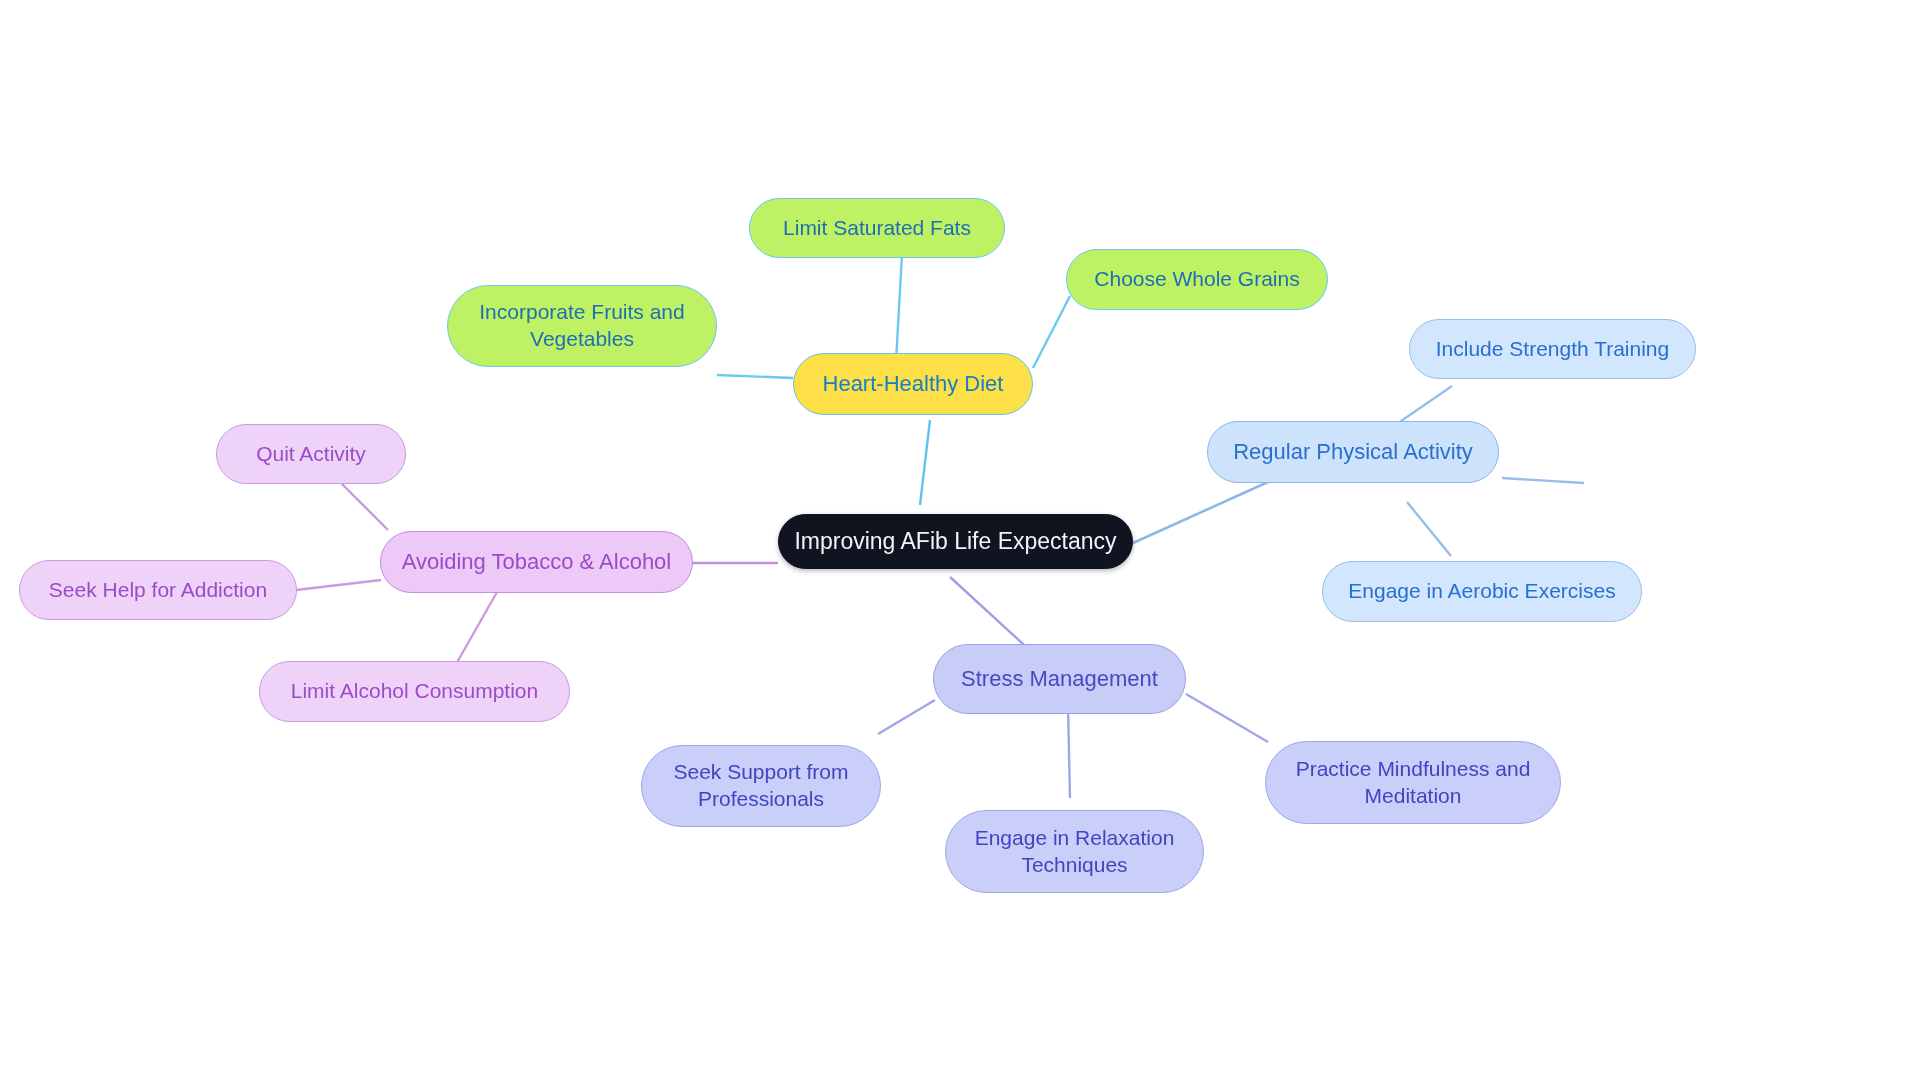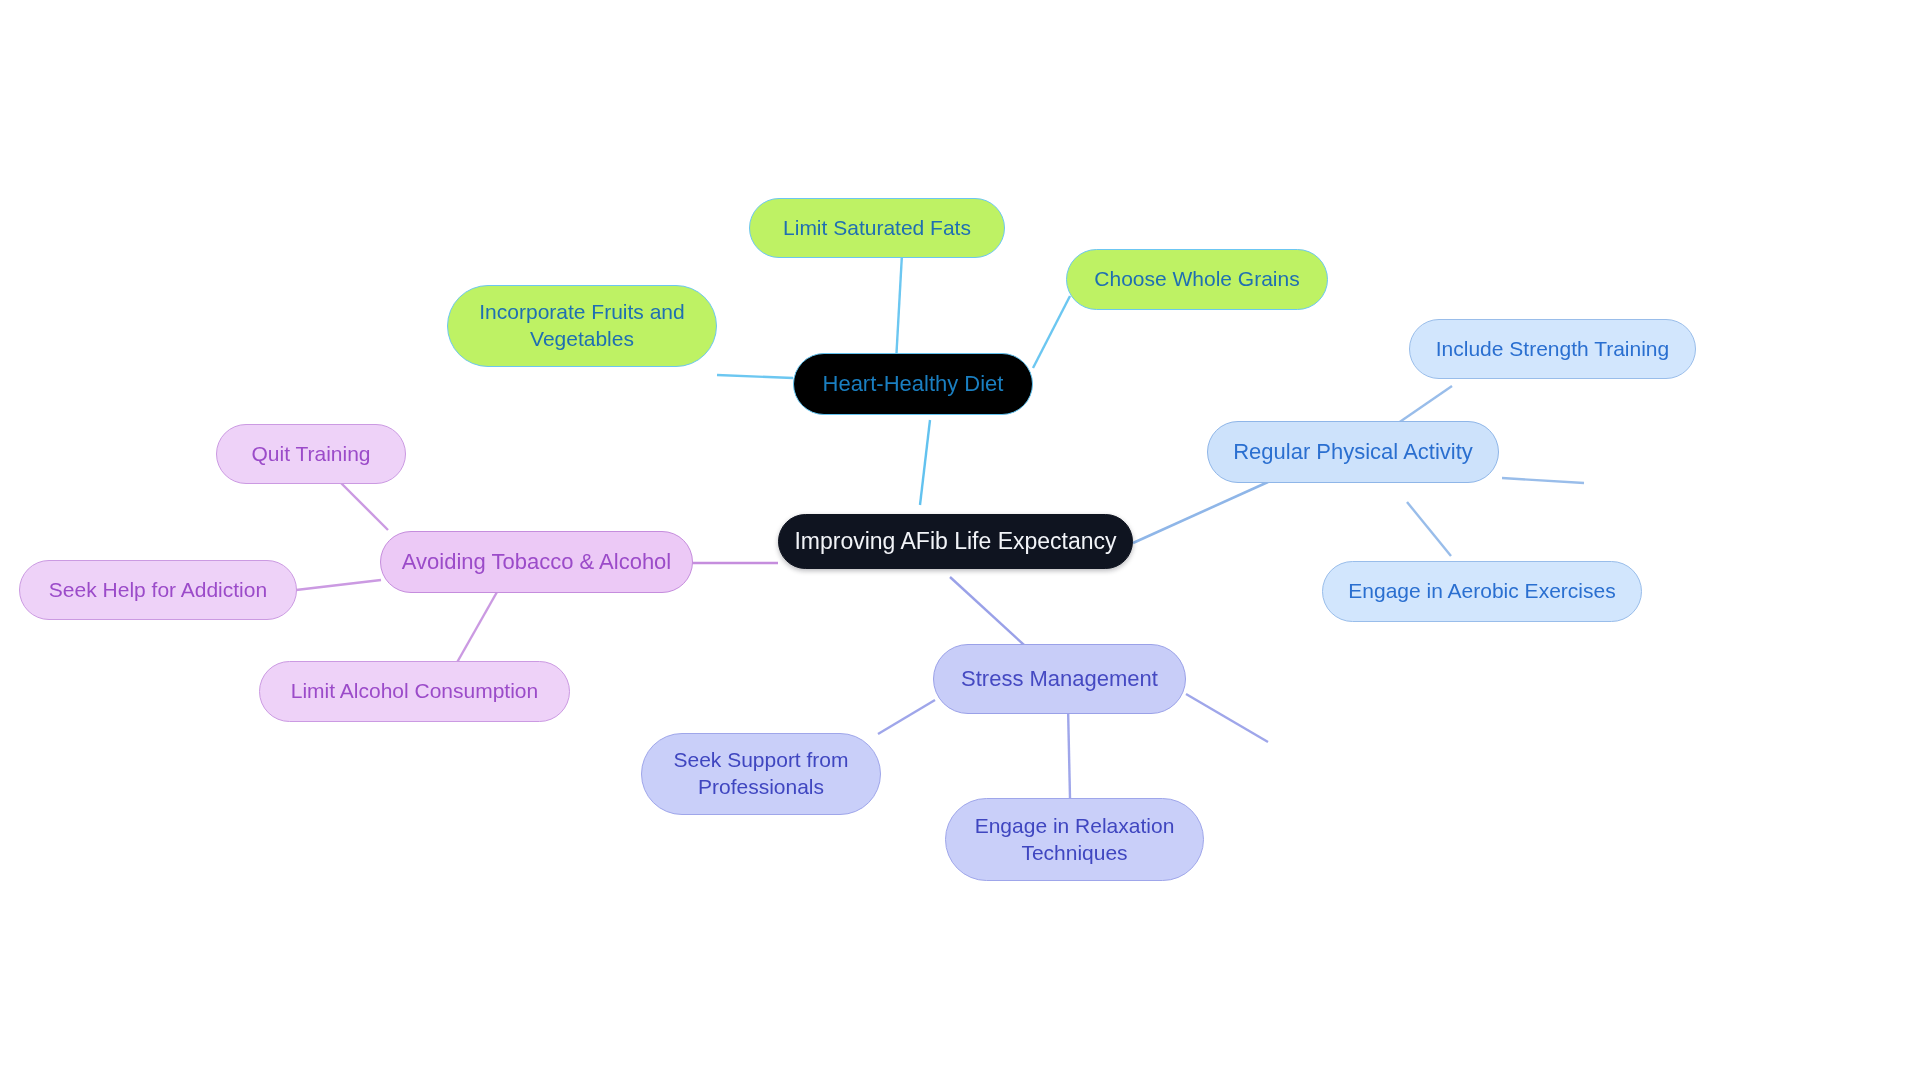--- a/index.html
+++ b/index.html
@@ -49,31 +49,31 @@
     font-size: 23px;
     box-shadow: 0 2px 5px rgba(10,12,20,0.28);
   }
   .node.branch {
     font-size: 22px;
   }
   .node.leaf {
     font-size: 21px;
   }
   
-  .c-diet       { background: #000000; border-color: #62c2ef; color: #1a7fc1; }
+  .c-diet       { background: #fde047; border-color: #62c2ef; color: #1a7fc1; }
   .c-diet-leaf  { background: #bef264; border-color: #6cc7f1; color: #1f6fb2; }
   
   .c-act        { background: #cde2fb; border-color: #8fb6e8; color: #2a6fd0; }
   .c-act-leaf   { background: #d2e6fd; border-color: #99bdea; color: #2a6fd0; }
   
   .c-tob        { background: #ecc9f6; border-color: #c58ddd; color: #9b4bc9; }
   .c-tob-leaf   { background: #eed2f8; border-color: #cb9ae2; color: #9b4bc9; }
   
   .c-str        { background: #c8cdf8; border-color: #9aa1e8; color: #4549c2; }
-  .c-str-leaf   { background: #c9cff9; border-color: #9fa6ea; color: #3f46c0; }
+  .c-str-leaf   { background: #c9cff9; border-color: #9fa6ea; color: #3f46c0; margin-top: 12px; }
 </style>
 </head>
 <body>
 
 <div id="canvas">
 
   <svg id="edges" viewBox="0 0 1920 1083" xmlns="http://www.w3.org/2000/svg">
 
     <path d="M 920 505 L 930 420" stroke="#62c2ef" stroke-width="2.4" fill="none"></path>
     <path d="M 1133 543 L 1268 482" stroke="#8fb6e8" stroke-width="2.6" fill="none"></path>
@@ -110,28 +110,30 @@
 
   <div class="node branch c-act" style="left:1207px; top:421px; width:292px; height:62px;">Regular Physical Activity</div>
 
   <div class="node leaf c-act-leaf" style="left:1409px; top:319px; width:287px; height:60px;">Include Strength Training</div>
 
 
   <div class="node leaf c-act-leaf" style="left:1322px; top:561px; width:320px; height:61px;">Engage in Aerobic Exercises</div>
 
   <div class="node branch c-tob" style="left:380px; top:531px; width:313px; height:62px;">Avoiding Tobacco &amp; Alcohol</div>
 
-  <div class="node leaf c-tob-leaf" style="left:216px; top:424px; width:190px; height:60px;">Quit Training</div>
+  <div class="node leaf c-tob-leaf" style="left:216px; top:424px; width:190px; height:60px;">Quit Activity</div>
 
   <div class="node leaf c-tob-leaf" style="left:19px; top:560px; width:278px; height:60px;">Seek Help for Addiction</div>
 
   <div class="node leaf c-tob-leaf" style="left:259px; top:661px; width:311px; height:61px;">Limit Alcohol Consumption</div>
 
   <div class="node branch c-str" style="left:933px; top:644px; width:253px; height:70px;">Stress Management</div>
 
   <div class="node leaf c-str-leaf" style="left:641px; top:733px; width:240px; height:82px;">Seek Support from
 Professionals</div>
 
   <div class="node leaf c-str-leaf" style="left:945px; top:798px; width:259px; height:83px;">Engage in Relaxation
 Techniques</div>
 
+  <div class="node leaf c-str-leaf" style="left:1265px; top:729px; width:296px; height:83px;">Practice Mindfulness and
+Meditation</div>
 
 </div>
 
 </body></html>

